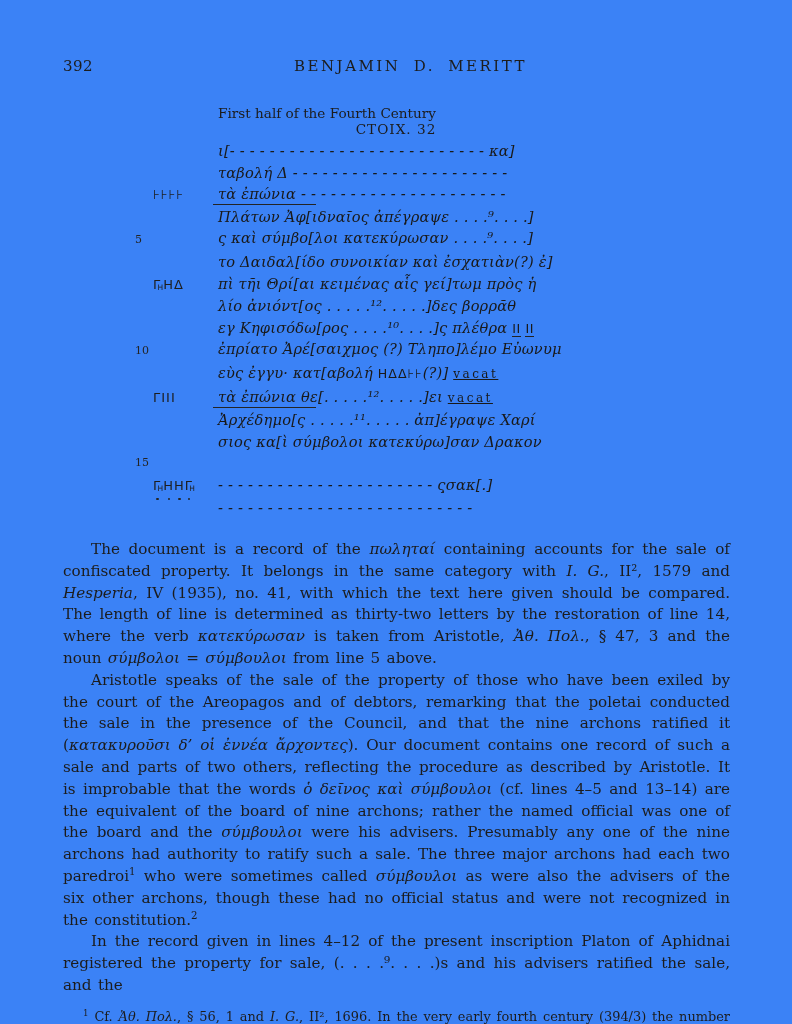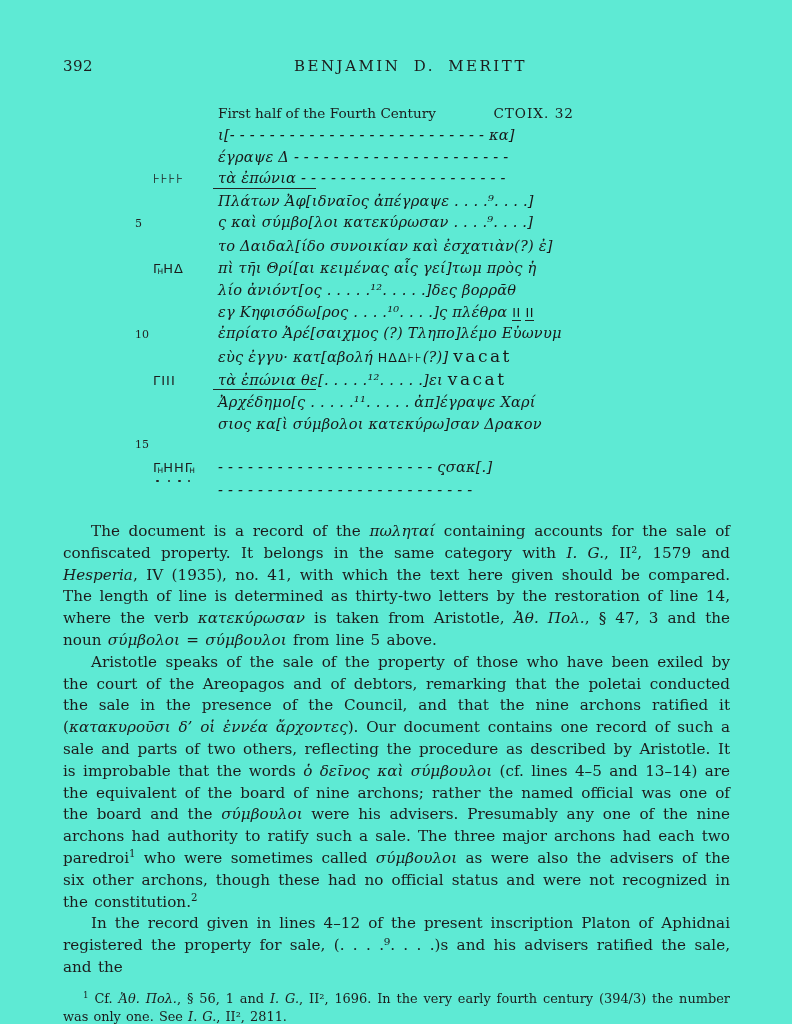--- a/index.html
+++ b/index.html
@@ -1,31 +1,32 @@
 <!DOCTYPE html>
 <html><head>
 <meta charset="utf-8">
 <style>
   html,body{margin:0;padding:0;background:#e8e8e6;}
   .page{
     position:relative; width:792px; height:1024px; margin:0 auto;
-    background:#5eead4; color:#1c1c1c; box-sizing:border-box;
+    background:#3b82f6; color:#1c1c1c; box-sizing:border-box;
     padding:56px 62px 0 63px; overflow:hidden;
     font-family:"DejaVu Serif", serif;
   }
   
   .header{position:relative; text-align:center; height:22px;}
   .page-number{position:absolute; left:0; top:1px; font-size:15px; letter-spacing:0.5px;}
   .running-head{font-size:15px; letter-spacing:2.5px; word-spacing:6px;margin-left:28px;}
 
   
   .insc-heading{
     margin:27px 0 3px 155px; width:356px;
     display:flex; justify-content:space-between;
     font-size:13.6px;
+    flex-direction:column;
   }
   .stoich{letter-spacing:1px;text-align:center;}
   .insc-lines{margin-left:72px;}
   .insc-row{display:flex; align-items:baseline; line-height:21.6px; white-space:nowrap;}
   .insc-num{width:18px; flex:0 0 18px; font-size:11px; color:#242424;}
   .insc-margin{
     width:65px; flex:0 0 65px; font-family:"DejaVu Sans", sans-serif;
     font-size:13px; letter-spacing:1px; color:#1d1d1d;
   }
   .insc-text{
@@ -39,21 +40,21 @@
   
   .mtok{position:relative; display:inline-block;}
   .mdot::after{
     content:""; position:absolute; left:40%; bottom:-3.5px;
     width:2.3px; height:2.3px; border-radius:50%; background:#242424;
   }
   .lig500{margin-right:2px;}
   .ligsub{position:absolute; font-size:7.5px; left:4.5px; top:3.5px; letter-spacing:0;}
   
   .seg-r{font-style:normal; font-family:"DejaVu Sans", sans-serif; font-size:12.6px; letter-spacing:1px;}
-  .seg-v{font-style:normal; letter-spacing:2.5px; font-size:17px;}
+  .seg-v{font-style:normal; letter-spacing:2.5px; font-size:12px;text-decoration:underline;}
   .seg-u{
     font-style:normal; font-family:"DejaVu Sans", sans-serif; font-size:12.6px;
     letter-spacing:0.5px; border-bottom:1.6px solid #222; line-height:1;margin-top:12px;
   }
   .seg-i{font-style:italic;}
 
   
   .body-text{margin-top:21px;}
   .body-para{
     margin:0; text-indent:28px; text-align:justify;
@@ -85,21 +86,21 @@
 
   <div class="insc-lines" id="insc-lines">
       <div class="insc-row">
         <span class="insc-num"></span>
         <span class="insc-margin"></span>
         <span class="insc-text"><span>ι[- - - - - - - - - - - - - - - - - - - - - - - - - - κα]</span></span>
       </div>
       <div class="insc-row">
         <span class="insc-num"></span>
         <span class="insc-margin"></span>
-        <span class="insc-text"><span>έγραψε Δ - - - - - - - - - - - - - - - - - - - - - -</span></span>
+        <span class="insc-text"><span>ταβολή Δ - - - - - - - - - - - - - - - - - - - - - -</span></span>
       </div>
       <div class="insc-row">
         <span class="insc-num"></span>
         <span class="insc-margin"><span class="mtok">⊦</span><span class="mtok">⊦</span><span class="mtok">⊦</span><span class="mtok">⊦</span></span>
         <span class="insc-text"><span>τὰ ἐπώνια - - - - - - - - - - - - - - - - - - - - -</span></span>
       </div>
       <div class="insc-row">
         <span class="insc-num"></span>
         <span class="insc-margin"></span>
         <span class="insc-text paragraphos"><span>Πλάτων Ἀφ[ιδναῖος ἀπέγραψε . . . .⁹. . . .]</span></span>

